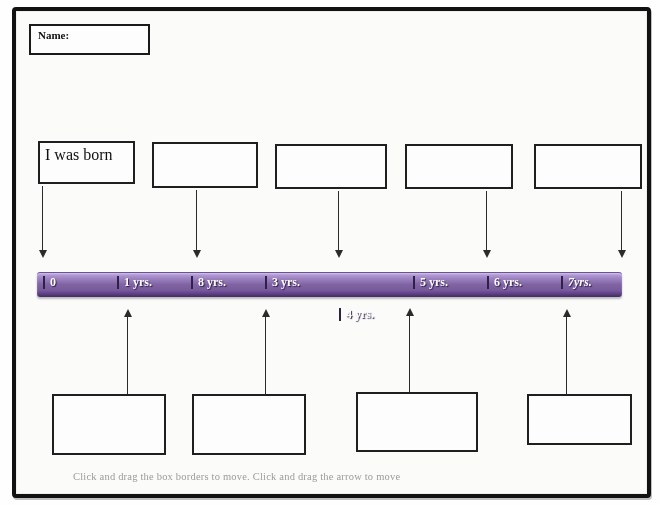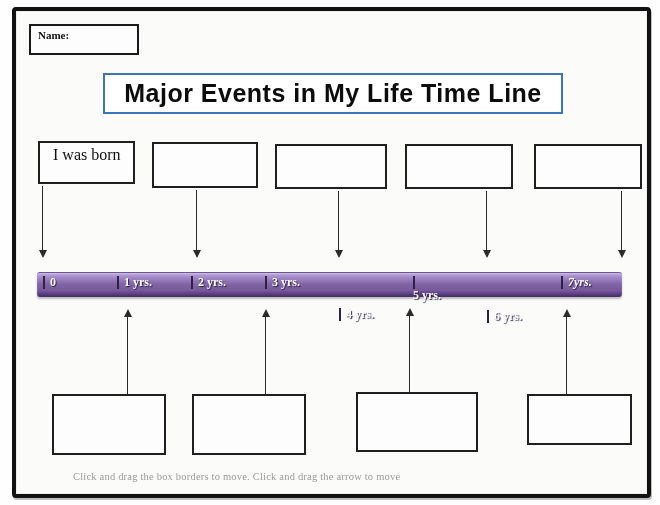--- a/index.html
+++ b/index.html
@@ -1,21 +1,21 @@
 <!DOCTYPE html>
 <html style="--accent_blue: #3b76bc; --bar_light: #bca5d8; --bar_mid: #8064a2; --bar_dark: #5a3f82; --bar_edge: #40285f; --ink: #1a1a1a; --note_gray: #9b9b9b;"><head>
 <meta charset="utf-8">
 <style>
   html,body{margin:0;padding:0;background:#ffffff;}
   .screen{position:relative;width:660px;height:505px;background:#fefefe;overflow:hidden;
           font-family:"Liberation Serif", serif;}
   .page{position:absolute;left:12px;top:7px;width:631px;height:483px;background:#fbfbfa;
         border:4px solid #121212;border-radius:4px;
         box-shadow:1px 2px 0 rgba(0,0,0,0.25), inset 0 0 0 1px rgba(0,0,0,0.05);}
-  .name-box{position:absolute;left:29px;top:24px;width:110px;height:31px;background:#fdfdfd;
+  .name-box{position:absolute;left:29px;top:24px;width:121px;height:31px;background:#fdfdfd;
             border:2px solid var(--ink,#1a1a1a);box-sizing:border-box;}
   .name-box span{display:block;padding:3px 0 0 7px;font-weight:bold;font-size:11px;color:#111;}
   .title-box{position:absolute;left:103px;top:73px;width:460px;height:41px;background:#ffffff;
              border:2px solid var(--accent_blue,#3b76bc);box-sizing:border-box;
              display:flex;align-items:center;justify-content:center;}
   .title-box h1{margin:0;font-family:"Liberation Sans", sans-serif;font-size:25px;
                 font-weight:bold;color:#0c0c0c;letter-spacing:0.5px;}
   .event-box{position:absolute;background:#fdfdfd;border:2px solid #1f1f1f;box-sizing:border-box;}
   .event-box span{display:block;padding:3px 0 0 5px;font-size:16px;color:#101010;}
   .arrow{position:absolute;width:9px;}
@@ -42,25 +42,22 @@
 </head>
 <body>
 
 <div class="screen">
   <div class="page"></div>
 
   <div class="name-box">
     <span>Name:</span>
   </div>
 
-  <div class="title-box">
-    <h1>Major Events in My Life Time Line</h1>
-  </div>
 
-  <div class="event-box" style="left:38px;top:141px;width:97px;height:43px;padding-left:8px;">
+  <div class="event-box" style="left:38px;top:141px;width:97px;height:43px;">
     <span>I was born</span>
   </div>
   <div class="event-box" style="left:152px;top:142px;width:106px;height:46px;">
     <span></span>
   </div>
   <div class="event-box" style="left:275px;top:144px;width:112px;height:45px;">
     <span></span>
   </div>
   <div class="event-box" style="left:405px;top:144px;width:108px;height:45px;">
     <span></span>
@@ -94,35 +91,35 @@
     <div class="tick-group" style="left:6px;">
       <span class="tick"></span>
       <span class="tick-label">0</span>
     </div>
     <div class="tick-group" style="left:80px;">
       <span class="tick"></span>
       <span class="tick-label">1 yrs.</span>
     </div>
     <div class="tick-group" style="left:154px;">
       <span class="tick"></span>
-      <span class="tick-label">2 yrs.</span>
+      <span class="tick-label">8 yrs.</span>
     </div>
     <div class="tick-group" style="left:228px;justify-content:center;">
       <span class="tick"></span>
       <span class="tick-label">3 yrs.</span>
     </div>
     <div class="tick-group" style="left:302px;margin-top:32px;">
       <span class="tick"></span>
       <span class="tick-label">4 yrs.</span>
     </div>
-    <div class="tick-group" style="left:376px;flex-direction:column;">
+    <div class="tick-group" style="left:376px;">
       <span class="tick"></span>
       <span class="tick-label">5 yrs.</span>
     </div>
-    <div class="tick-group" style="left:450px;margin-top:34px;">
+    <div class="tick-group" style="left:450px;">
       <span class="tick"></span>
       <span class="tick-label">6 yrs.</span>
     </div>
     <div class="tick-group" style="left:524px;font-style:italic;">
       <span class="tick"></span>
       <span class="tick-label">7yrs.</span>
     </div>
   </div>
 
   <div class="arrow up" style="left:123px;top:309px;height:85px;">

